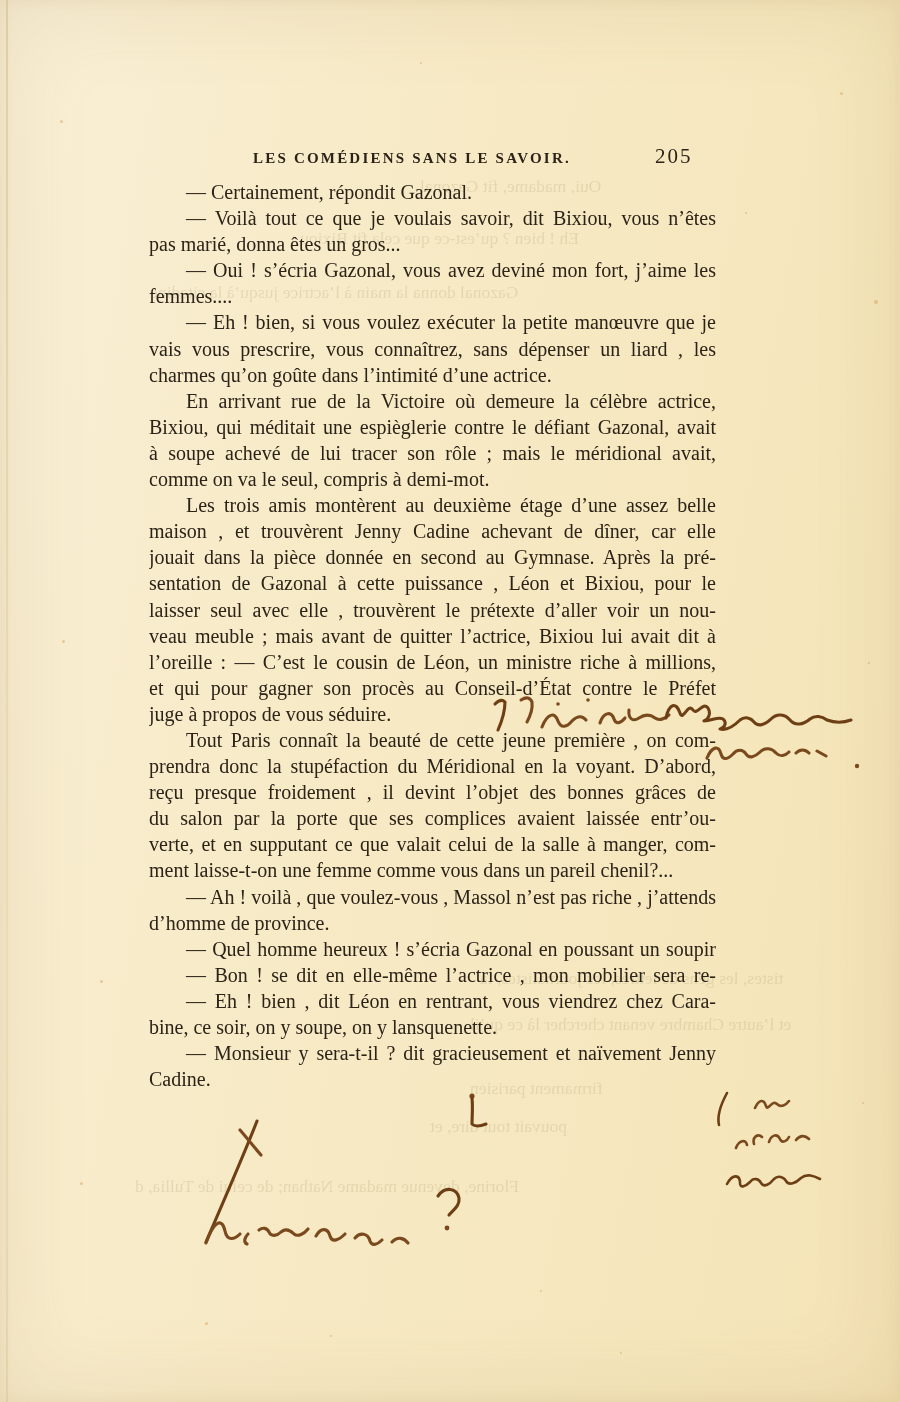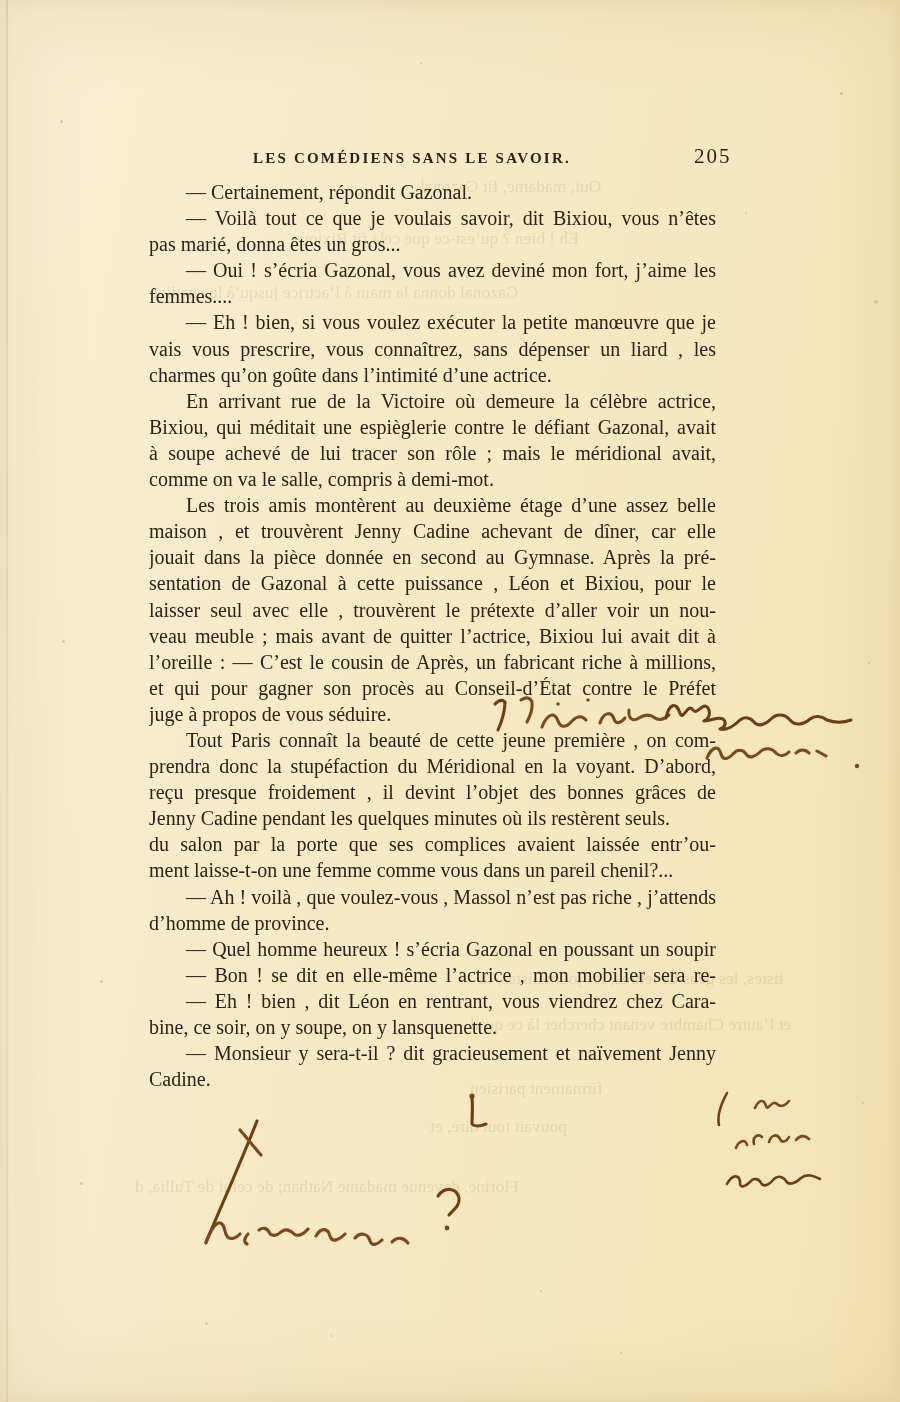--- a/index.html
+++ b/index.html
@@ -16,21 +16,21 @@
     position:absolute;left:6px;top:0;width:2px;height:100%;
     background:linear-gradient(#c9b183,#d8c193 30%,#e4d2a6 70%,#d8c193);
     opacity:.45;
   }
   .running-head{
     position:absolute;left:253px;top:150px;width:310px;
     font-size:15px;font-weight:bold;letter-spacing:2.2px;color:#2c2318;
     white-space:nowrap;
   }
   .page-number{
-    position:absolute;left:694px;top:144px;
+    position:absolute;left:655px;top:144px;
     font-size:21px;letter-spacing:2px;color:#2c2318;
   }
   .text-block{
     position:absolute;left:149px;top:179px;width:567px;
     font-size:20px;line-height:26.1px;color:#2c2318;
   }
   .line{
     text-align:justify;text-align-last:justify;
     white-space:normal;overflow:hidden;height:26.1px;
   }
@@ -74,35 +74,35 @@
     <div class="line ind">— Voilà tout ce que je voulais savoir, dit Bixiou, vous n’êtes</div>
     <div class="line last">pas marié, donna êtes un gros...</div>
     <div class="line ind">— Oui ! s’écria Gazonal, vous avez deviné mon fort, j’aime les</div>
     <div class="line last">femmes....</div>
     <div class="line ind">— Eh ! bien, si vous voulez exécuter la petite manœuvre que je</div>
     <div class="line">vais vous prescrire, vous connaîtrez, sans dépenser un liard , les</div>
     <div class="line last">charmes qu’on goûte dans l’intimité d’une actrice.</div>
     <div class="line ind">En arrivant rue de la Victoire où demeure la célèbre actrice,</div>
     <div class="line">Bixiou, qui méditait une espièglerie contre le défiant Gazonal, avait</div>
     <div class="line">à soupe achevé de lui tracer son rôle ; mais le méridional avait,</div>
-    <div class="line last">comme on va le salle, compris à demi-mot.</div>
+    <div class="line last">comme on va le seul, compris à demi-mot.</div>
     <div class="line ind">Les trois amis montèrent au deuxième étage d’une assez belle</div>
     <div class="line">maison , et trouvèrent Jenny Cadine achevant de dîner, car elle</div>
     <div class="line">jouait dans la pièce donnée en second au Gymnase. Après la pré-</div>
     <div class="line">sentation de Gazonal à cette puissance , Léon et Bixiou, pour le</div>
     <div class="line">laisser seul avec elle , trouvèrent le prétexte d’aller voir un nou-</div>
     <div class="line">veau meuble ; mais avant de quitter l’actrice, Bixiou lui avait dit à</div>
-    <div class="line">l’oreille : — C’est le cousin de Après, un fabricant riche à millions,</div>
+    <div class="line">l’oreille : — C’est le cousin de Léon, un ministre riche à millions,</div>
     <div class="line">et qui pour gagner son procès au Conseil-d’État contre le Préfet</div>
     <div class="line last">juge à propos de vous séduire.</div>
     <div class="line ind">Tout Paris connaît la beauté de cette jeune première , on com-</div>
     <div class="line">prendra donc la stupéfaction du Méridional en la voyant. D’abord,</div>
     <div class="line">reçu presque froidement , il devint l’objet des bonnes grâces de</div>
-    <div class="line last">Jenny Cadine pendant les quelques minutes où ils restèrent seuls.</div>
     <div class="line">du salon par la porte que ses complices avaient laissée entr’ou-</div>
+    <div class="line">verte, et en supputant ce que valait celui de la salle à manger, com-</div>
     <div class="line last">ment laisse-t-on une femme comme vous dans un pareil chenil?...</div>
     <div class="line ind">— Ah ! voilà , que voulez-vous , Massol n’est pas riche , j’attends</div>
     <div class="line last">d’homme de  province.</div>
     <div class="line ind">— Quel homme heureux ! s’écria Gazonal en poussant un soupir</div>
     <div class="line ind">— Bon ! se dit en elle-même l’actrice , mon mobilier sera re-</div>
     <div class="line ind">— Eh ! bien , dit Léon en rentrant, vous viendrez chez Cara-</div>
     <div class="line last">bine, ce soir, on y soupe, on y lansquenette.</div>
     <div class="line ind">— Monsieur y sera-t-il ? dit gracieusement et naïvement Jenny</div>
     <div class="line last">Cadine.</div>
   </div>

